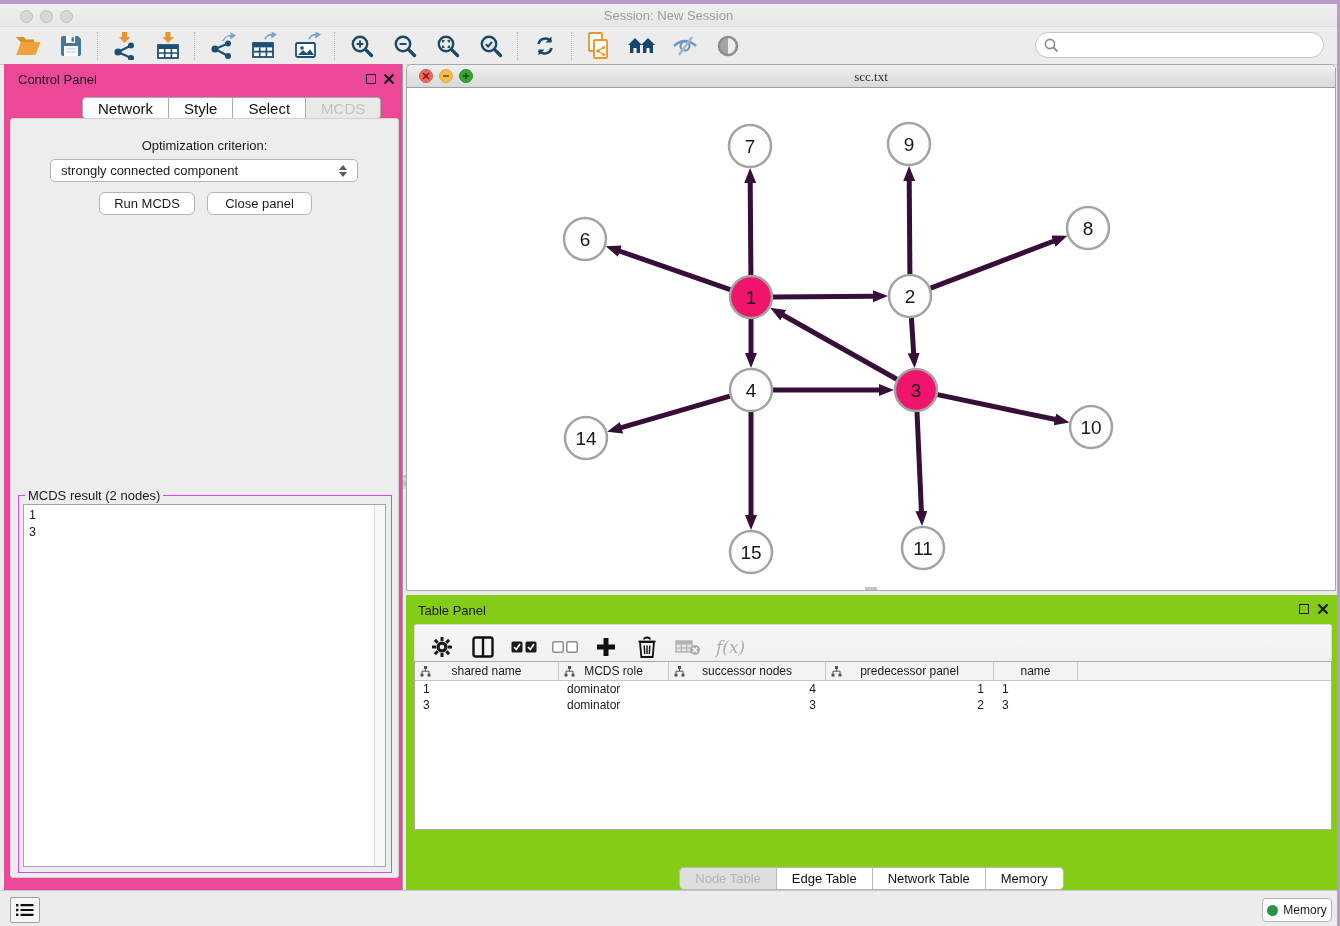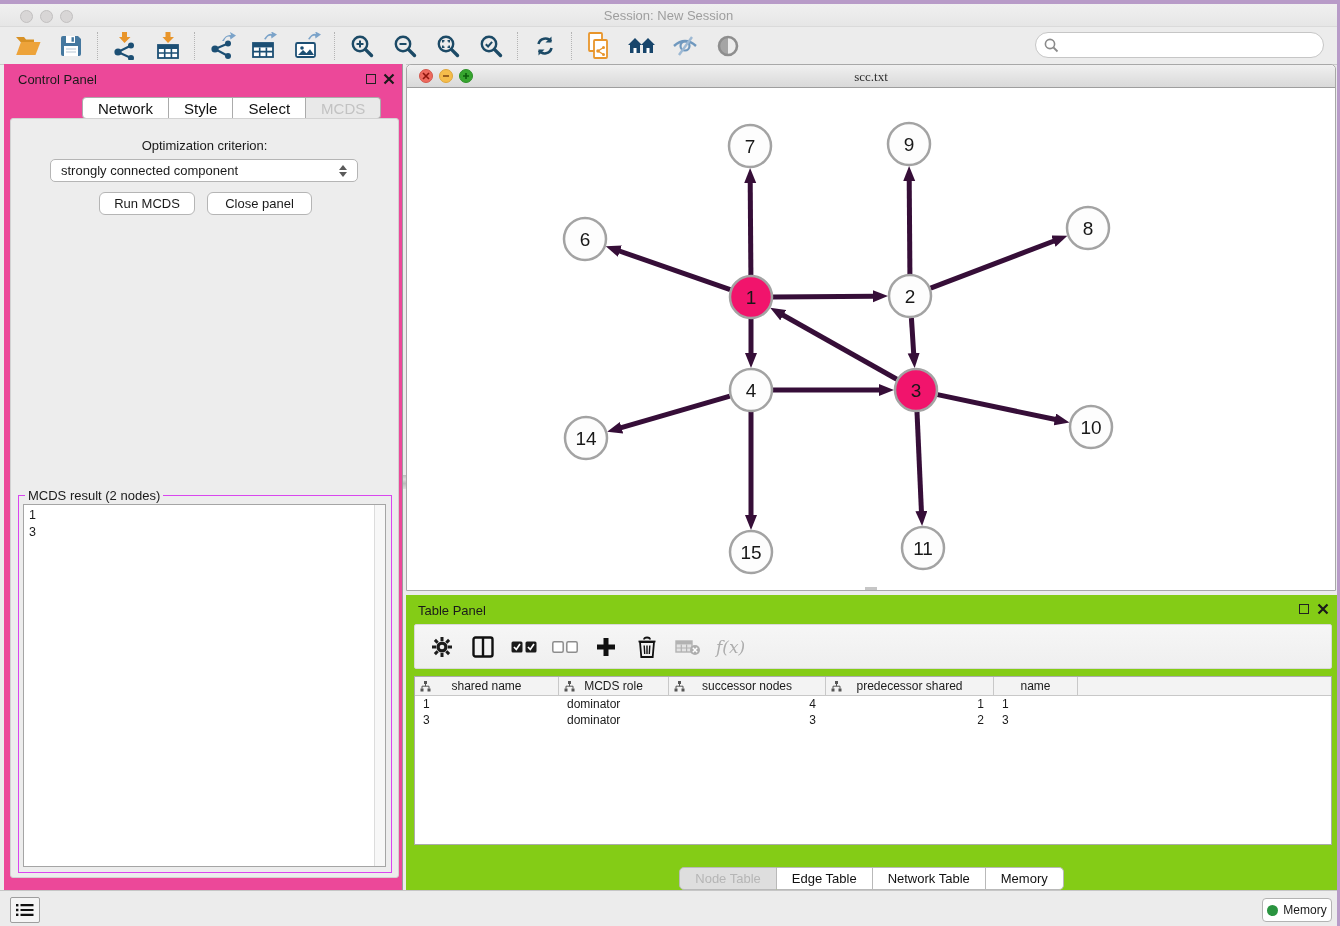--- a/index.html
+++ b/index.html
@@ -85,21 +85,21 @@
   .split-grip { position:absolute; left:50%; bottom:0; width:12px; height:3px; margin-left:-6px; background:#c6c6c6; }
 
   
   .table-panel { position:absolute; left:406px; top:591px; width:931px; bottom:36px; background:#84cc16; }
   .tp-title { position:absolute; left:12px; top:8px; font-size:13px; }
   .tp-toolbar { position:absolute; left:8px; top:29px; width:918px; height:45px;
     background:linear-gradient(#f6f6f6,#efefef); border:1px solid #d9d9d9; border-radius:2px;
     display:flex; align-items:center; gap:15px; padding-left:14px; }
   .tp-toolbar .tico { display:flex; align-items:center; justify-content:center; width:26px; height:26px; }
   .fx-label { font-family:"DejaVu Serif", serif; font-style:italic; font-size:17px; color:#adadad; }
-  .data-table { position:absolute; left:8px; top:81px; width:918px; height:169px;
+  .data-table { position:absolute; left:8px; top:66px; width:918px; height:169px;
     background:#fff; border:1px solid #ababab; }
   .thead { display:flex; height:19px; background:#f3f3f3; border-bottom:1px solid #c8c8c8; }
   .th { position:relative; height:18px; border-right:1px solid #c8c8c8;
     display:flex; align-items:center; justify-content:center; font-size:12px; }
   .th .tree-ico { position:absolute; left:5px; top:4px; }
   .trow { display:flex; height:16px; font-size:12px; }
   .td { padding:1px 10px 0 8px; overflow:hidden; white-space:nowrap; }
   .btabs { position:absolute; left:0; top:272px; width:100%; display:flex; justify-content:center; }
   .btab { height:23px; padding:0 15px; line-height:22px; background:#fff; color:#111;
     border:1px solid #b9b9b9; border-left:none; font-size:13px; font-weight:normal; }
@@ -494,21 +494,21 @@
             </svg>
             <span>successor nodes</span>
           </div>
           <div class="th" style="width: 168px;">
             <svg class="tree-ico" width="11" height="11" viewBox="0 0 11 11">
               <rect x="4" y="0" width="3" height="3" fill="#555"></rect>
               <rect x="0.5" y="7.5" width="3" height="3" fill="#555"></rect>
               <rect x="7.5" y="7.5" width="3" height="3" fill="#555"></rect>
               <path d="M5.5 3 V5.2 M2 7.5 V5.2 H9 V7.5" fill="none" stroke="#555" stroke-width="1"></path>
             </svg>
-            <span>predecessor shared</span>
+            <span>predecessor panel</span>
           </div>
           <div class="th" style="width: 84px;">
             <span>name</span>
           </div>
         </div>
       <div>
           <div class="trow">
             <div class="td" style="width: 144px; text-align: left;">1</div>
             <div class="td" style="width: 110px; text-align: left;">dominator</div>
             <div class="td" style="width: 157px; text-align: right;">4</div>

